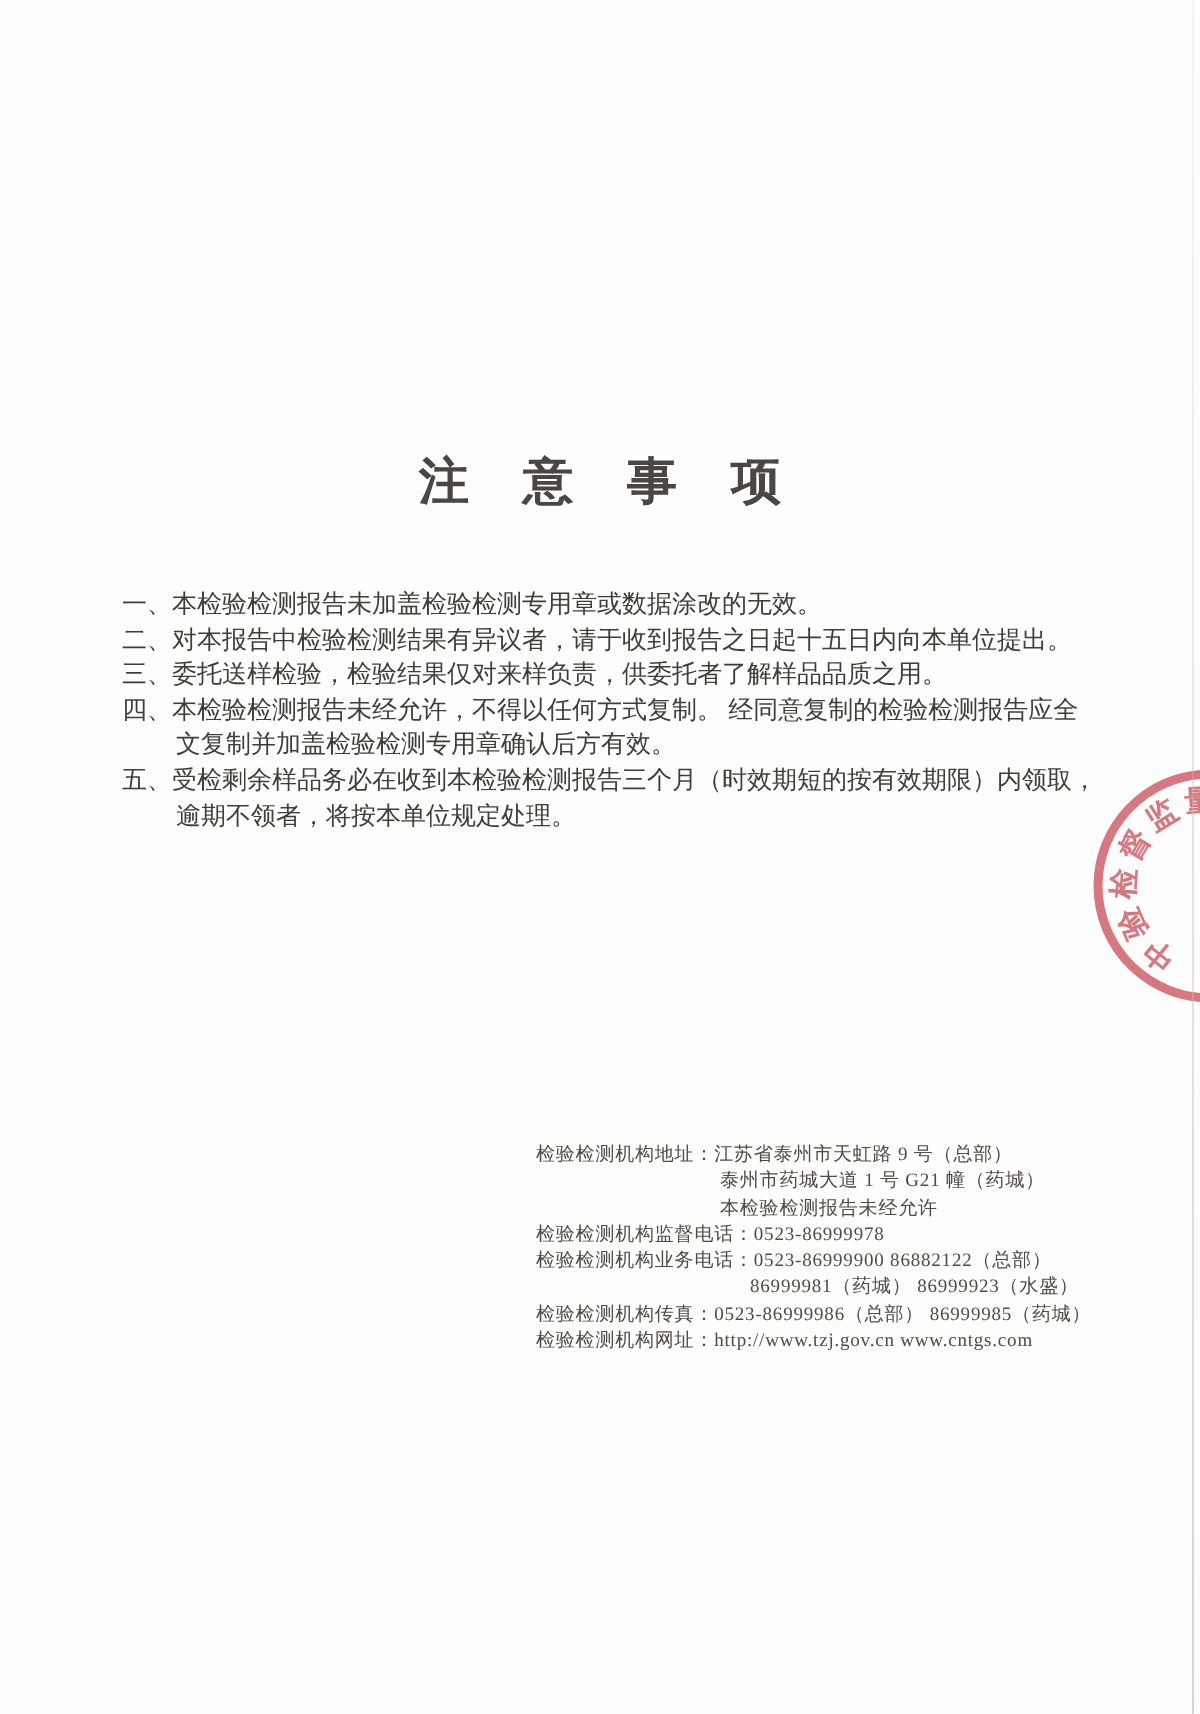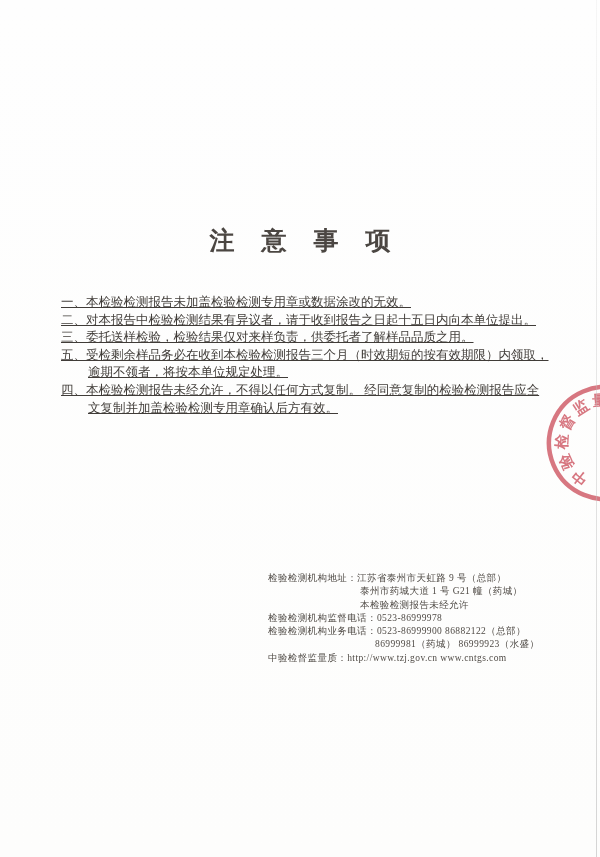--- a/index.html
+++ b/index.html
@@ -44,21 +44,20 @@
     left: 61px;
     top: 294px;
     width: 488px;
     font-size: 12.5px;
     line-height: 17.6px;
     color: #403c38;
   }
   .notice-item {
     padding-left: 27px;
     text-indent: -27px;
-    text-decoration: underline;
   }
   .contact {
     position: absolute;
     left: 268px;
     top: 572px;
     width: 320px;
     font-size: 9.5px;
     line-height: 13.3px;
     color: #4f4a45;
     letter-spacing: 0.4px;
@@ -89,42 +88,43 @@
   <h1 class="title">注意事项</h1>
 
   <div class="notices">
 
       <div class="notice-item"><span>一、</span><span>本检验检测报告未加盖检验检测专用章或数据涂改的无效。</span></div>
 
       <div class="notice-item"><span>二、</span><span>对本报告中检验检测结果有异议者，请于收到报告之日起十五日内向本单位提出。</span></div>
 
       <div class="notice-item"><span>三、</span><span>委托送样检验，检验结果仅对来样负责，供委托者了解样品品质之用。</span></div>
 
+      <div class="notice-item"><span>四、</span><span>本检验检测报告未经允许，不得以任何方式复制。 经同意复制的检验检测报告应全文复制并加盖检验检测专用章确认后方有效。</span></div>
+
       <div class="notice-item"><span>五、</span><span>受检剩余样品务必在收到本检验检测报告三个月（时效期短的按有效期限）内领取，逾期不领者，将按本单位规定处理。</span></div>
-
-      <div class="notice-item"><span>四、</span><span>本检验检测报告未经允许，不得以任何方式复制。 经同意复制的检验检测报告应全文复制并加盖检验检测专用章确认后方有效。</span></div>
     </div>
 
   <div class="contact">
 
       <div class="contact-line">检验检测机构地址：江苏省泰州市天虹路 9 号（总部）</div>
 
       <div class="contact-line ind1">泰州市药城大道 1 号 G21 幢（药城）</div>
 
       <div class="contact-line ind1">本检验检测报告未经允许</div>
 
       <div class="contact-line">检验检测机构监督电话：0523-86999978</div>
 
       <div class="contact-line">检验检测机构业务电话：0523-86999900  86882122（总部）</div>
 
       <div class="contact-line ind2">86999981（药城）  86999923（水盛）</div>
 
+      <div class="contact-line">检验检测机构传真：0523-86999986（总部）  86999985（药城）</div>
 
 
-      <div class="contact-line">中验检督监量质：http://www.tzj.gov.cn    www.cntgs.com</div>
+      <div class="contact-line">检验检测机构网址：http://www.tzj.gov.cn    www.cntgs.com</div>
     </div>
 
   <svg class="stamp" viewBox="0 0 150 150" width="150" height="150" aria-hidden="true">
     <g transform="rotate(22 75 75)">
       <circle cx="75" cy="75" r="56" fill="none" stroke="#cf5a66" stroke-width="4.5"></circle>
       <path id="stamp-arc" d="M 75 113 A 38 38 0 0 1 75 37" fill="none"></path>
       <text fill="#cf5a66">
         <textPath href="#stamp-arc" startOffset="2%">中验检督监量质</textPath>
       </text>
     </g>

